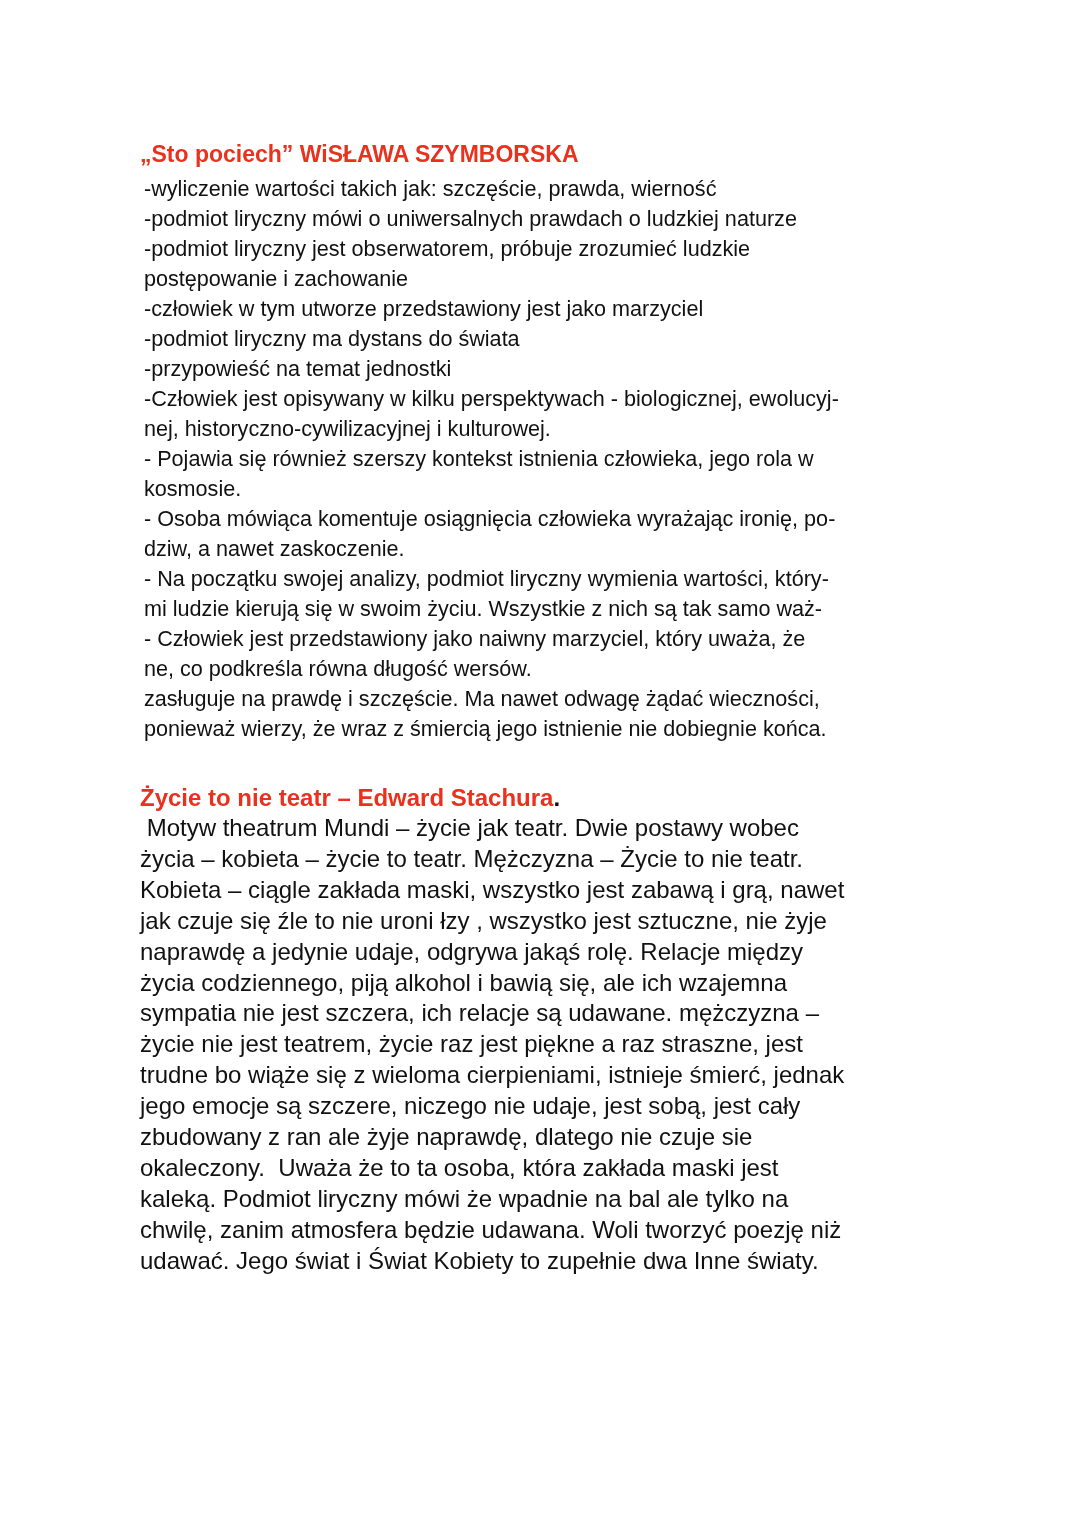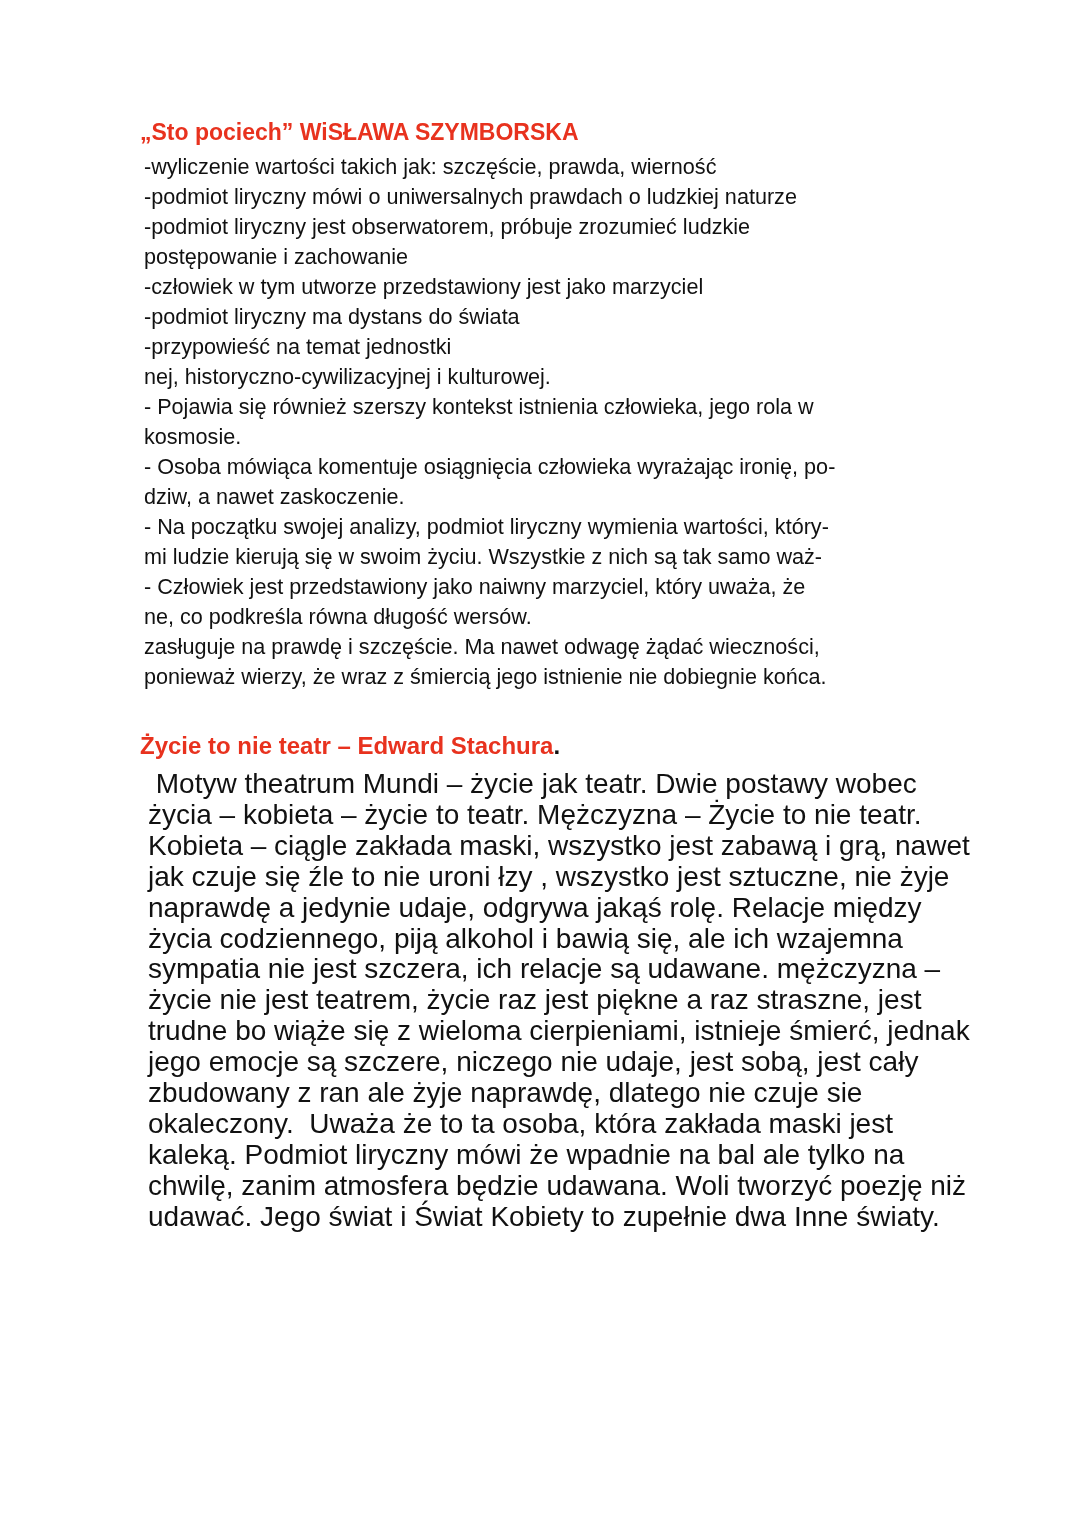--- a/index.html
+++ b/index.html
@@ -1,39 +1,40 @@
 <!DOCTYPE html>
 <html><head>
 <meta charset="utf-8">
 <style>
   html, body { margin: 0; padding: 0; background: #ffffff; }
   body { width: 1080px; height: 1528px; position: relative; overflow: hidden; }
-  .page { position: absolute; left: 140px; top: 116px; width: 810px; font-family: "Liberation Sans", sans-serif; color: #111; }
+  .page { position: absolute; left: 140px; top: 138px; width: 810px; font-family: "Liberation Sans", sans-serif; color: #111; }
   .title1 { font-size: 23px; font-weight: bold; color: #e8321e; line-height: 32px; margin: 0; white-space: nowrap; }
   .sec1 { font-size: 21.6px; line-height: 30px; margin: 4px; }
   .sec1 .line { display: block; white-space: nowrap; }
   .gap { height: 34px; }
   .title2 { font-size: 24px; line-height: 31px; margin: 0; white-space: nowrap; }
   .title2 .red { color: #e8321e; }
-  .sec2 { font-size: 28px; line-height: 30.9px; margin: 8px; }
+  .sec2 { font-size: 24px; line-height: 30.9px; margin: 0; }
   .sec2 .line { display: block; white-space: pre; }
 </style>
 </head>
 <body>
 
 <div class="page">
   <h2 class="title1">„Sto pociech” WiSŁAWA SZYMBORSKA</h2>
   <div class="sec1">
     <span class="line">-wyliczenie wartości takich jak: szczęście, prawda, wierność</span>
     <span class="line">-podmiot liryczny mówi o uniwersalnych prawdach o ludzkiej naturze</span>
     <span class="line">-podmiot liryczny jest obserwatorem, próbuje zrozumieć ludzkie</span>
     <span class="line">postępowanie i zachowanie</span>
     <span class="line">-człowiek w tym utworze przedstawiony jest jako marzyciel</span>
     <span class="line">-podmiot liryczny ma dystans do świata</span>
     <span class="line">-przypowieść na temat jednostki</span>
+    <span class="line">-Człowiek jest opisywany w kilku perspektywach - biologicznej, ewolucyj-</span>
     <span class="line">nej, historyczno-cywilizacyjnej i kulturowej.</span>
     <span class="line">- Pojawia się również szerszy kontekst istnienia człowieka, jego rola w</span>
     <span class="line">kosmosie.</span>
     <span class="line">- Osoba mówiąca komentuje osiągnięcia człowieka wyrażając ironię, po-</span>
     <span class="line">dziw, a nawet zaskoczenie.</span>
     <span class="line">- Na początku swojej analizy, podmiot liryczny wymienia wartości, który-</span>
     <span class="line">mi ludzie kierują się w swoim życiu. Wszystkie z nich są tak samo waż-</span>
     <span class="line">- Człowiek jest przedstawiony jako naiwny marzyciel, który uważa, że</span>
     <span class="line">ne, co podkreśla równa długość wersów.</span>
     <span class="line">zasługuje na prawdę i szczęście. Ma nawet odwagę żądać wieczności,</span>

